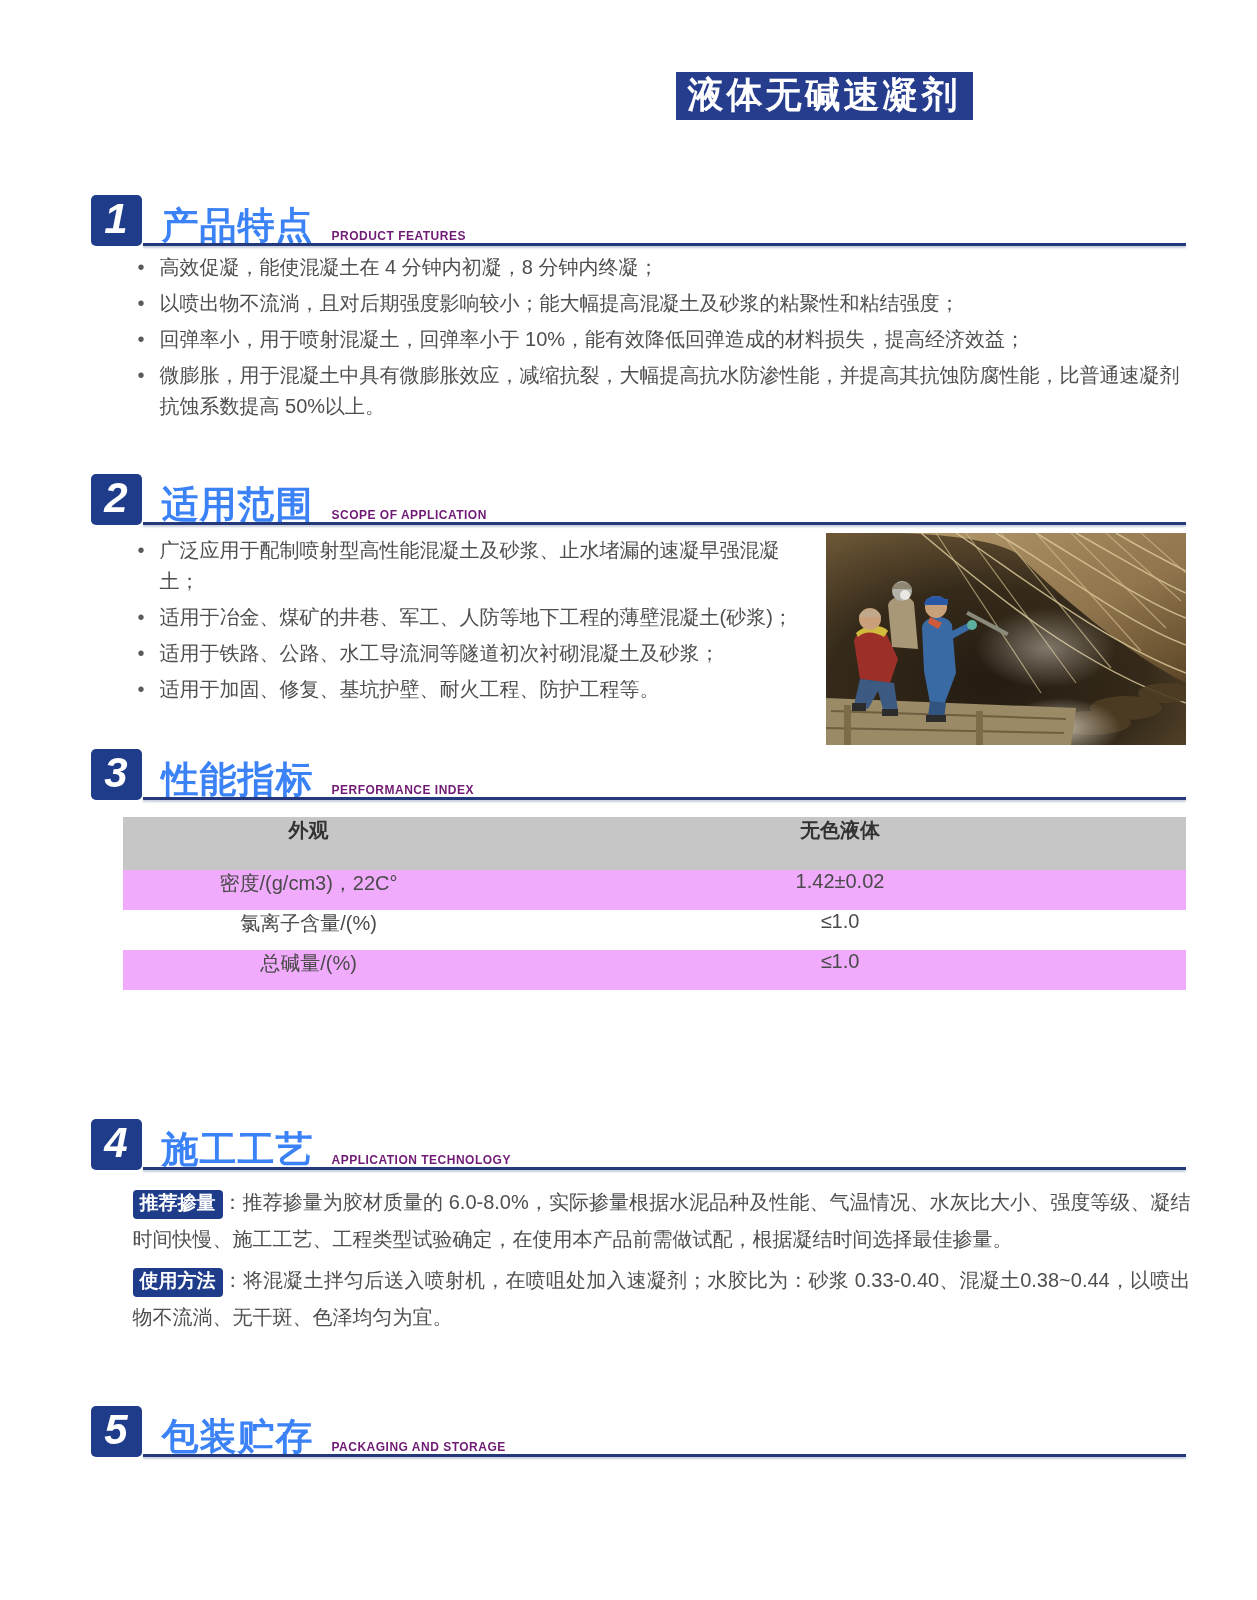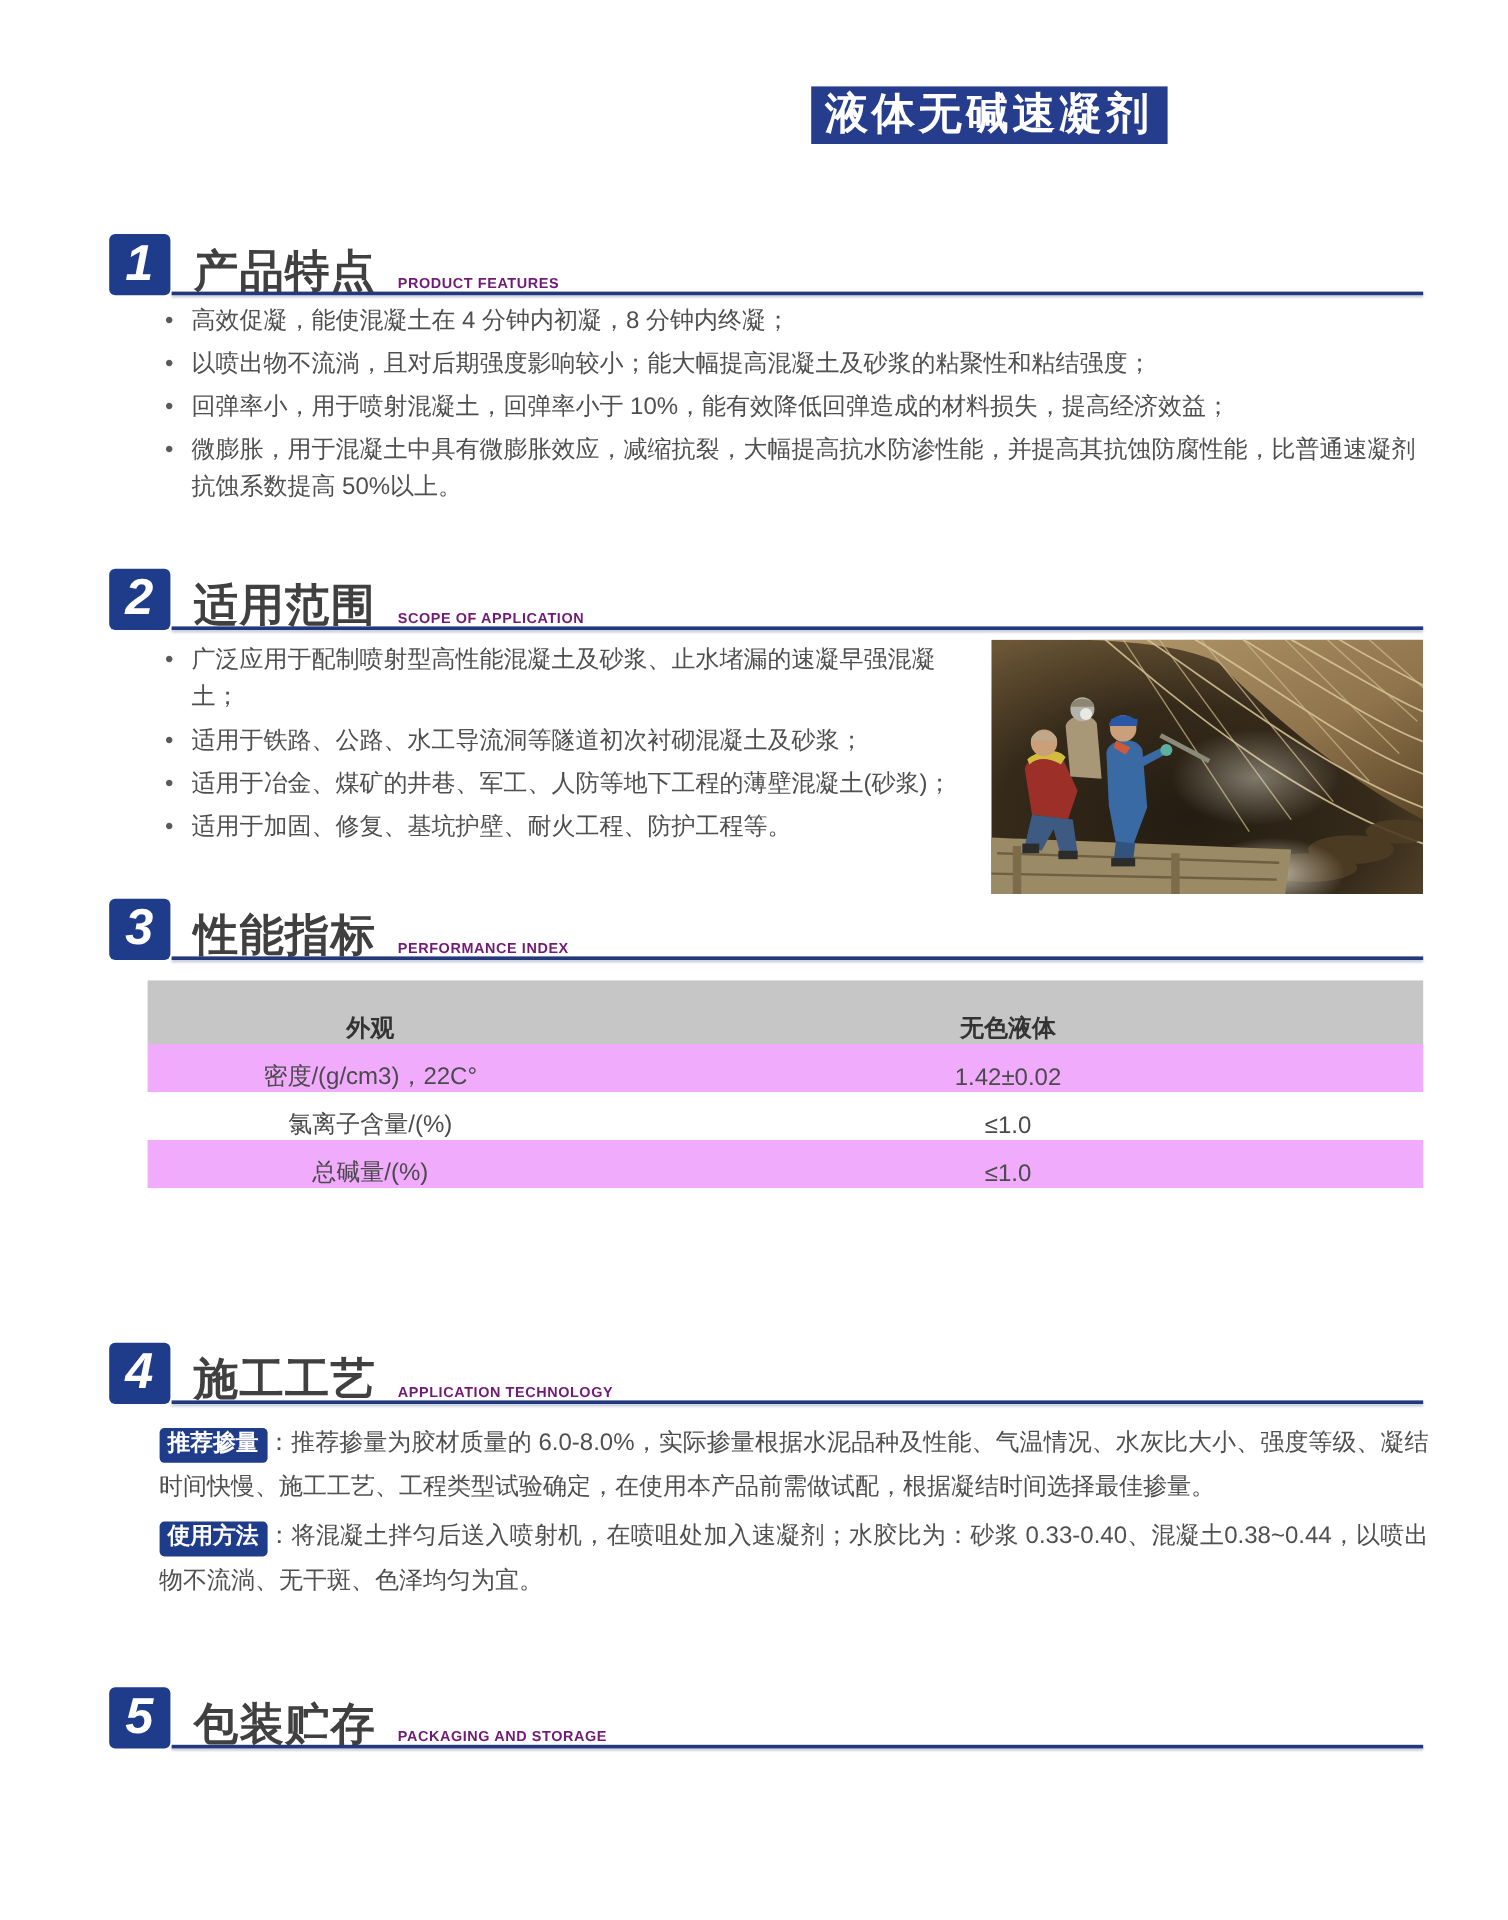--- a/index.html
+++ b/index.html
@@ -62,21 +62,21 @@
     align-items: center;
     justify-content: center;
     flex: 0 0 auto;
     position: relative;
     z-index: 2;
     padding-bottom: 3px;
   }
   .sec-zh {
     font-size: 37px;
     font-weight: bold;
-    color: #404040;
+    color: #3b82f6;
     margin-left: 20px;
     line-height: 1.05;
     letter-spacing: 1px;
   }
   .sec-en {
     font-size: 12px;
     font-weight: bold;
     color: #701a75;
     margin-left: 18px;
     margin-bottom: 3px;
@@ -121,21 +121,21 @@
   
   .perf-table {
     position: absolute;
     left: 97px;
     top: 817px;
     width: 1063px;
     font-size: 20px;
   }
   .perf-row {
     display: flex;
-    align-items: flex-end;
+    align-items: flex-start;
     height: 40px;
   }
   .perf-row.header {
     height: 53px;
     background: #c6c6c6;
     font-weight: bold;
     color: #3a3a3a;
   }
   .perf-row.gray { background: #f0abfc; }
   .perf-row.white { background: #ffffff; }
@@ -211,22 +211,22 @@
   </ul>
 
   <div class="sec-head" style="top:473px">
     <div class="sec-rule"></div>
     <div class="sec-num">2</div>
     <div class="sec-zh">适用范围</div>
     <div class="sec-en">SCOPE OF APPLICATION</div>
   </div>
   <ul class="bullets s2">
     <li>广泛应用于配制喷射型高性能混凝土及砂浆、止水堵漏的速凝早强混凝土；</li>
+    <li>适用于冶金、煤矿的井巷、军工、人防等地下工程的薄壁混凝土(砂浆)；</li>
     <li>适用于铁路、公路、水工导流洞等隧道初次衬砌混凝土及砂浆；</li>
-    <li>适用于冶金、煤矿的井巷、军工、人防等地下工程的薄壁混凝土(砂浆)；</li>
     <li>适用于加固、修复、基坑护壁、耐火工程、防护工程等。</li>
   </ul>
 
   <div class="photo">
     <svg width="360" height="212" viewBox="0 0 360 212" xmlns="http://www.w3.org/2000/svg">
       <defs>
         <radialGradient id="tunnelDark" cx="45%" cy="70%" r="80%">
           <stop offset="0%" stop-color="#241c12"></stop>
           <stop offset="55%" stop-color="#352a1a"></stop>
           <stop offset="100%" stop-color="#6b5636"></stop>

